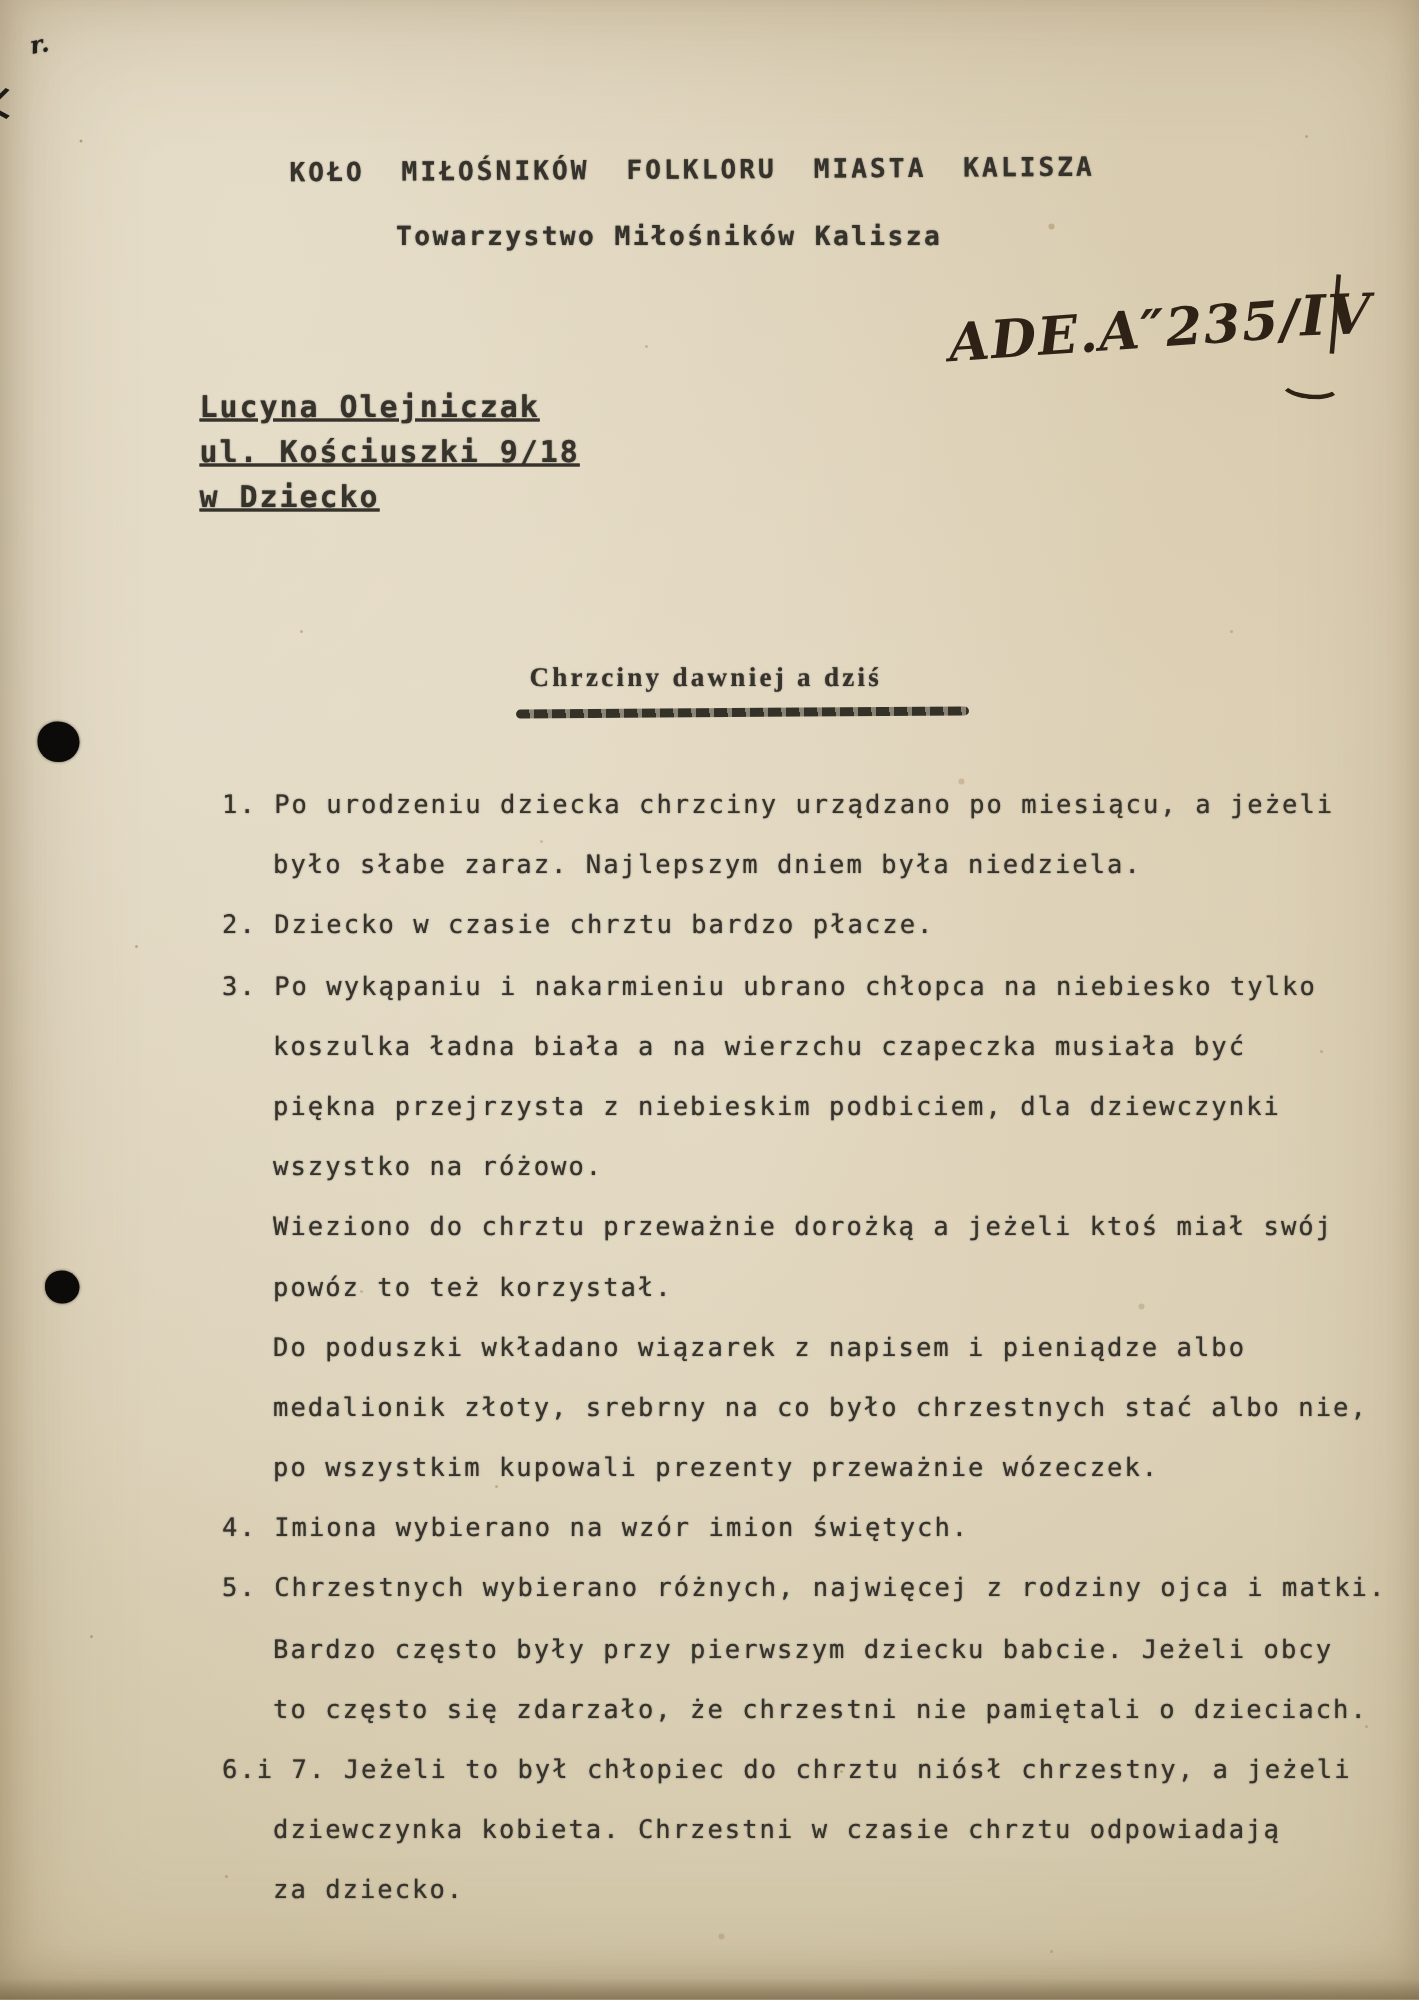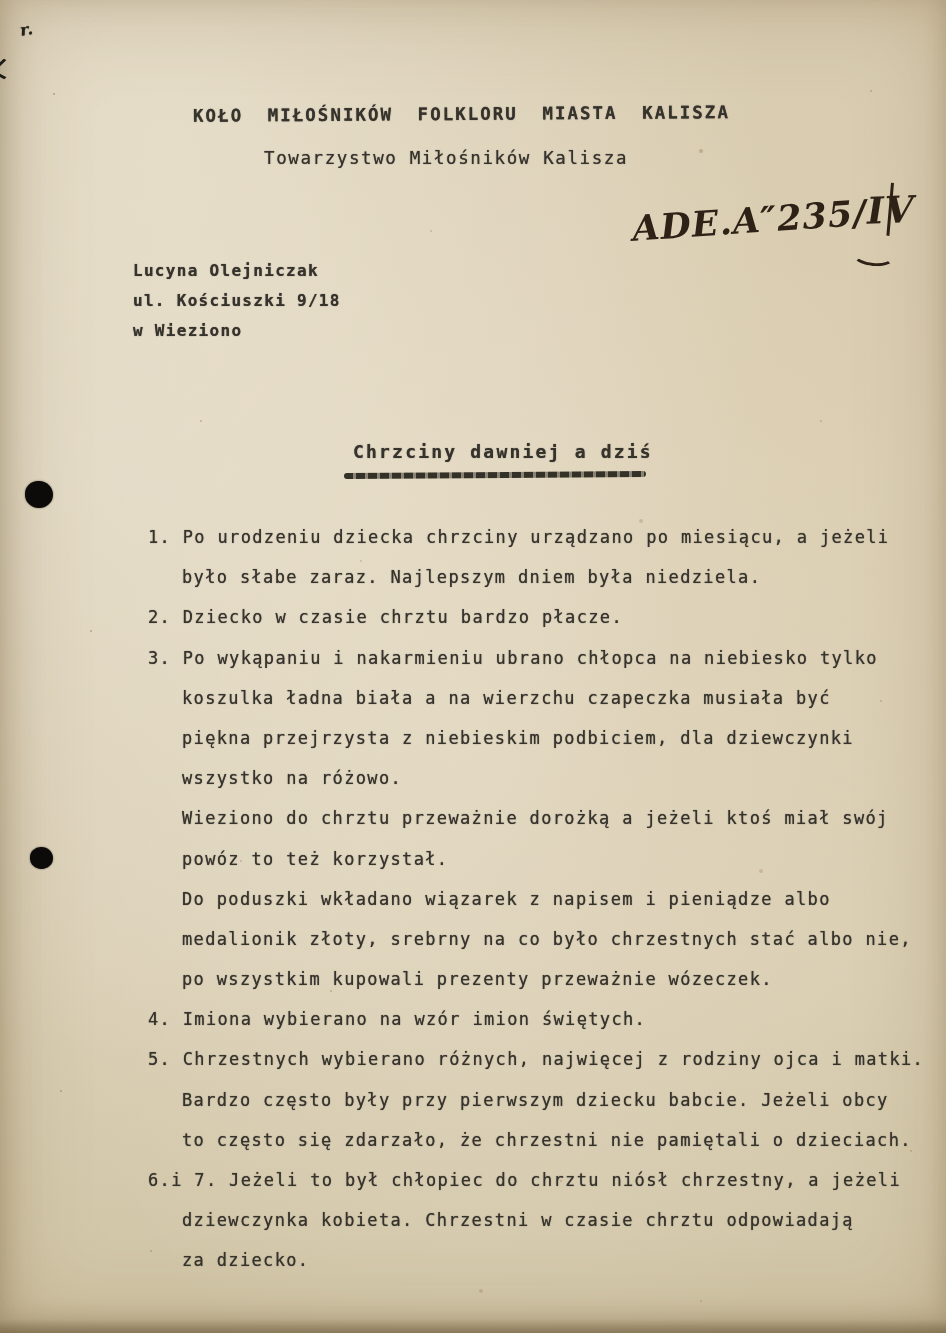--- a/index.html
+++ b/index.html
@@ -36,46 +36,46 @@
       647px 1207px 0 0 rgba(130,95,45,.30), 307px 467px 0 0 rgba(120,88,40,.25);
   }
   .ink { color: #36332d; text-shadow: 0 0 1px rgba(54, 50, 44, 0.85); }
   .org-line1 {
     position: absolute; left: 193px; top: 104px;
     font-size: 17.5px; font-weight: bold; letter-spacing: 2px; word-spacing: 12px;
     transform: rotate(-0.4deg);
   }
   .org-line2 {
     position: absolute; left: 264px; top: 148px;
-    font-size: 17.5px; font-weight: normal; letter-spacing: 1.6px;
+    font-size: 17.5px; font-weight: bold; letter-spacing: 1.6px;
   }
   .handwriting {
     position: absolute; left: 632px; top: 196px;
     font-family: "DejaVu Serif", "Liberation Serif", serif;
     font-style: italic; font-weight: bold; font-size: 35px;
     color: #2e2115; letter-spacing: 1px;
     transform: rotate(-4deg);
   }
   .hw-suffix { position: relative; display: inline-block; font-size: 37px; transform: rotate(2deg); }
   .hw-suffix::after {
     content: ""; position: absolute; left: 46%; top: -5px; bottom: -4px; width: 2.5px;
     background: #2e2115; transform: rotate(7deg);
   }
   .hw-curve {
     position: absolute; left: 218px; top: 56px; width: 36px; height: 15px;
     border: 3px solid transparent; border-bottom: 3px solid #2e2115;
     border-radius: 50%; transform: rotate(9deg);
   }
   .author-block {
     position: absolute; left: 133px; top: 256px;
-    font-size: 16px; letter-spacing: 1.3px; line-height: 30px; font-weight: bold;
+    font-size: 20px; letter-spacing: 1.3px; line-height: 30px; font-weight: bold; text-decoration: underline;
   }
   .doc-title {
     position: absolute; left: 353px; top: 441px;
-    font-size: 18px; font-weight: bold; letter-spacing: 2.2px;
+    font-size: 18px; font-weight: bold; letter-spacing: 2.2px; font-family: Liberation Serif, serif;
   }
   .title-underline {
     position: absolute; left: 344px; top: 472px; width: 302px; height: 6px;
     background: repeating-linear-gradient(90deg,
       #343129 0 9px, rgba(52, 49, 41, 0.5) 9px 12px);
     border-radius: 3px; transform: rotate(-0.4deg);
   }
   .body-lines {
     position: absolute; left: 148px; top: 517px; width: 800px;
     font-size: 17px; letter-spacing: 1.35px;
@@ -117,21 +117,21 @@
   <div class="org-line2 ink">Towarzystwo Miłośników Kalisza</div>
 
   <div class="handwriting">
     <span>ADE.A″235/</span><span class="hw-suffix">IV</span>
     <span class="hw-curve"></span>
   </div>
 
   <div class="author-block ink">
     <div>Lucyna Olejniczak</div>
     <div>ul. Kościuszki 9/18</div>
-    <div>w Wieziono</div>
+    <div>w Dziecko</div>
   </div>
 
   <div class="doc-title ink">Chrzciny dawniej a dziś</div>
   <div class="title-underline"></div>
 
   <div class="body-lines ink">
     <div class="line">1. Po urodzeniu dziecka chrzciny urządzano po miesiącu, a jeżeli</div>
     <div class="line cont">było słabe zaraz. Najlepszym dniem była niedziela.</div>
     <div class="line">2. Dziecko w czasie chrztu bardzo płacze.</div>
     <div class="line">3. Po wykąpaniu i nakarmieniu ubrano chłopca na niebiesko tylko</div>

